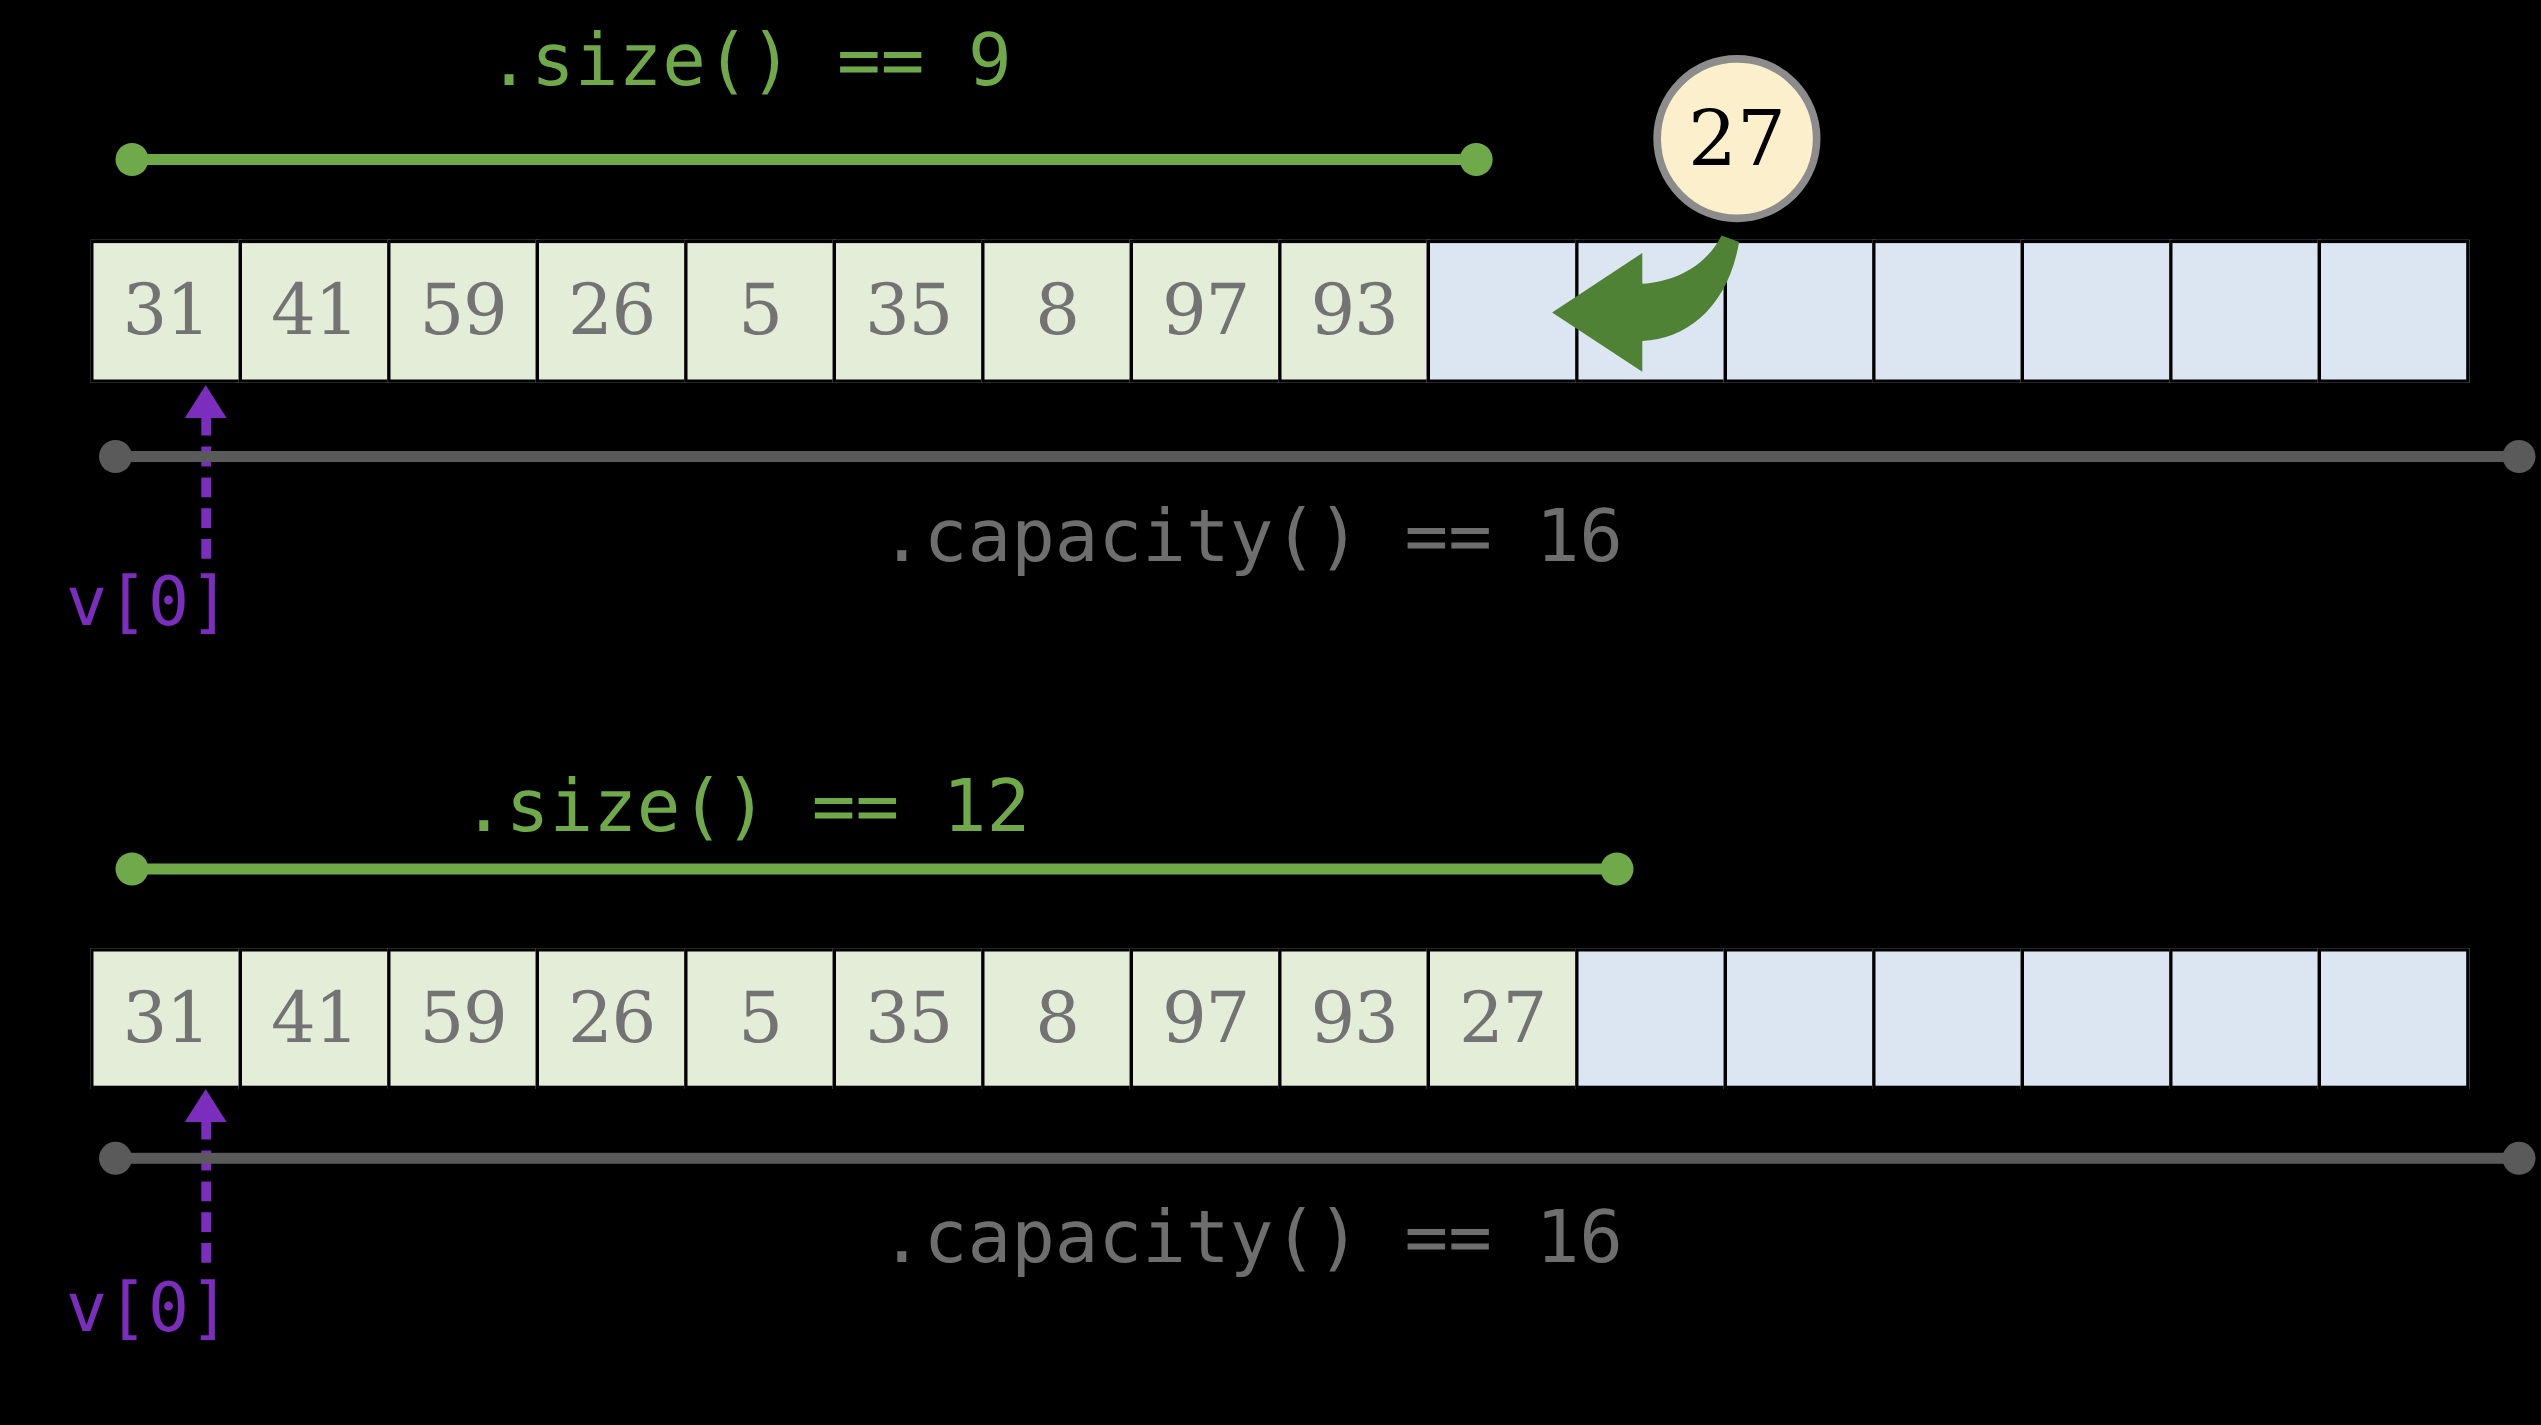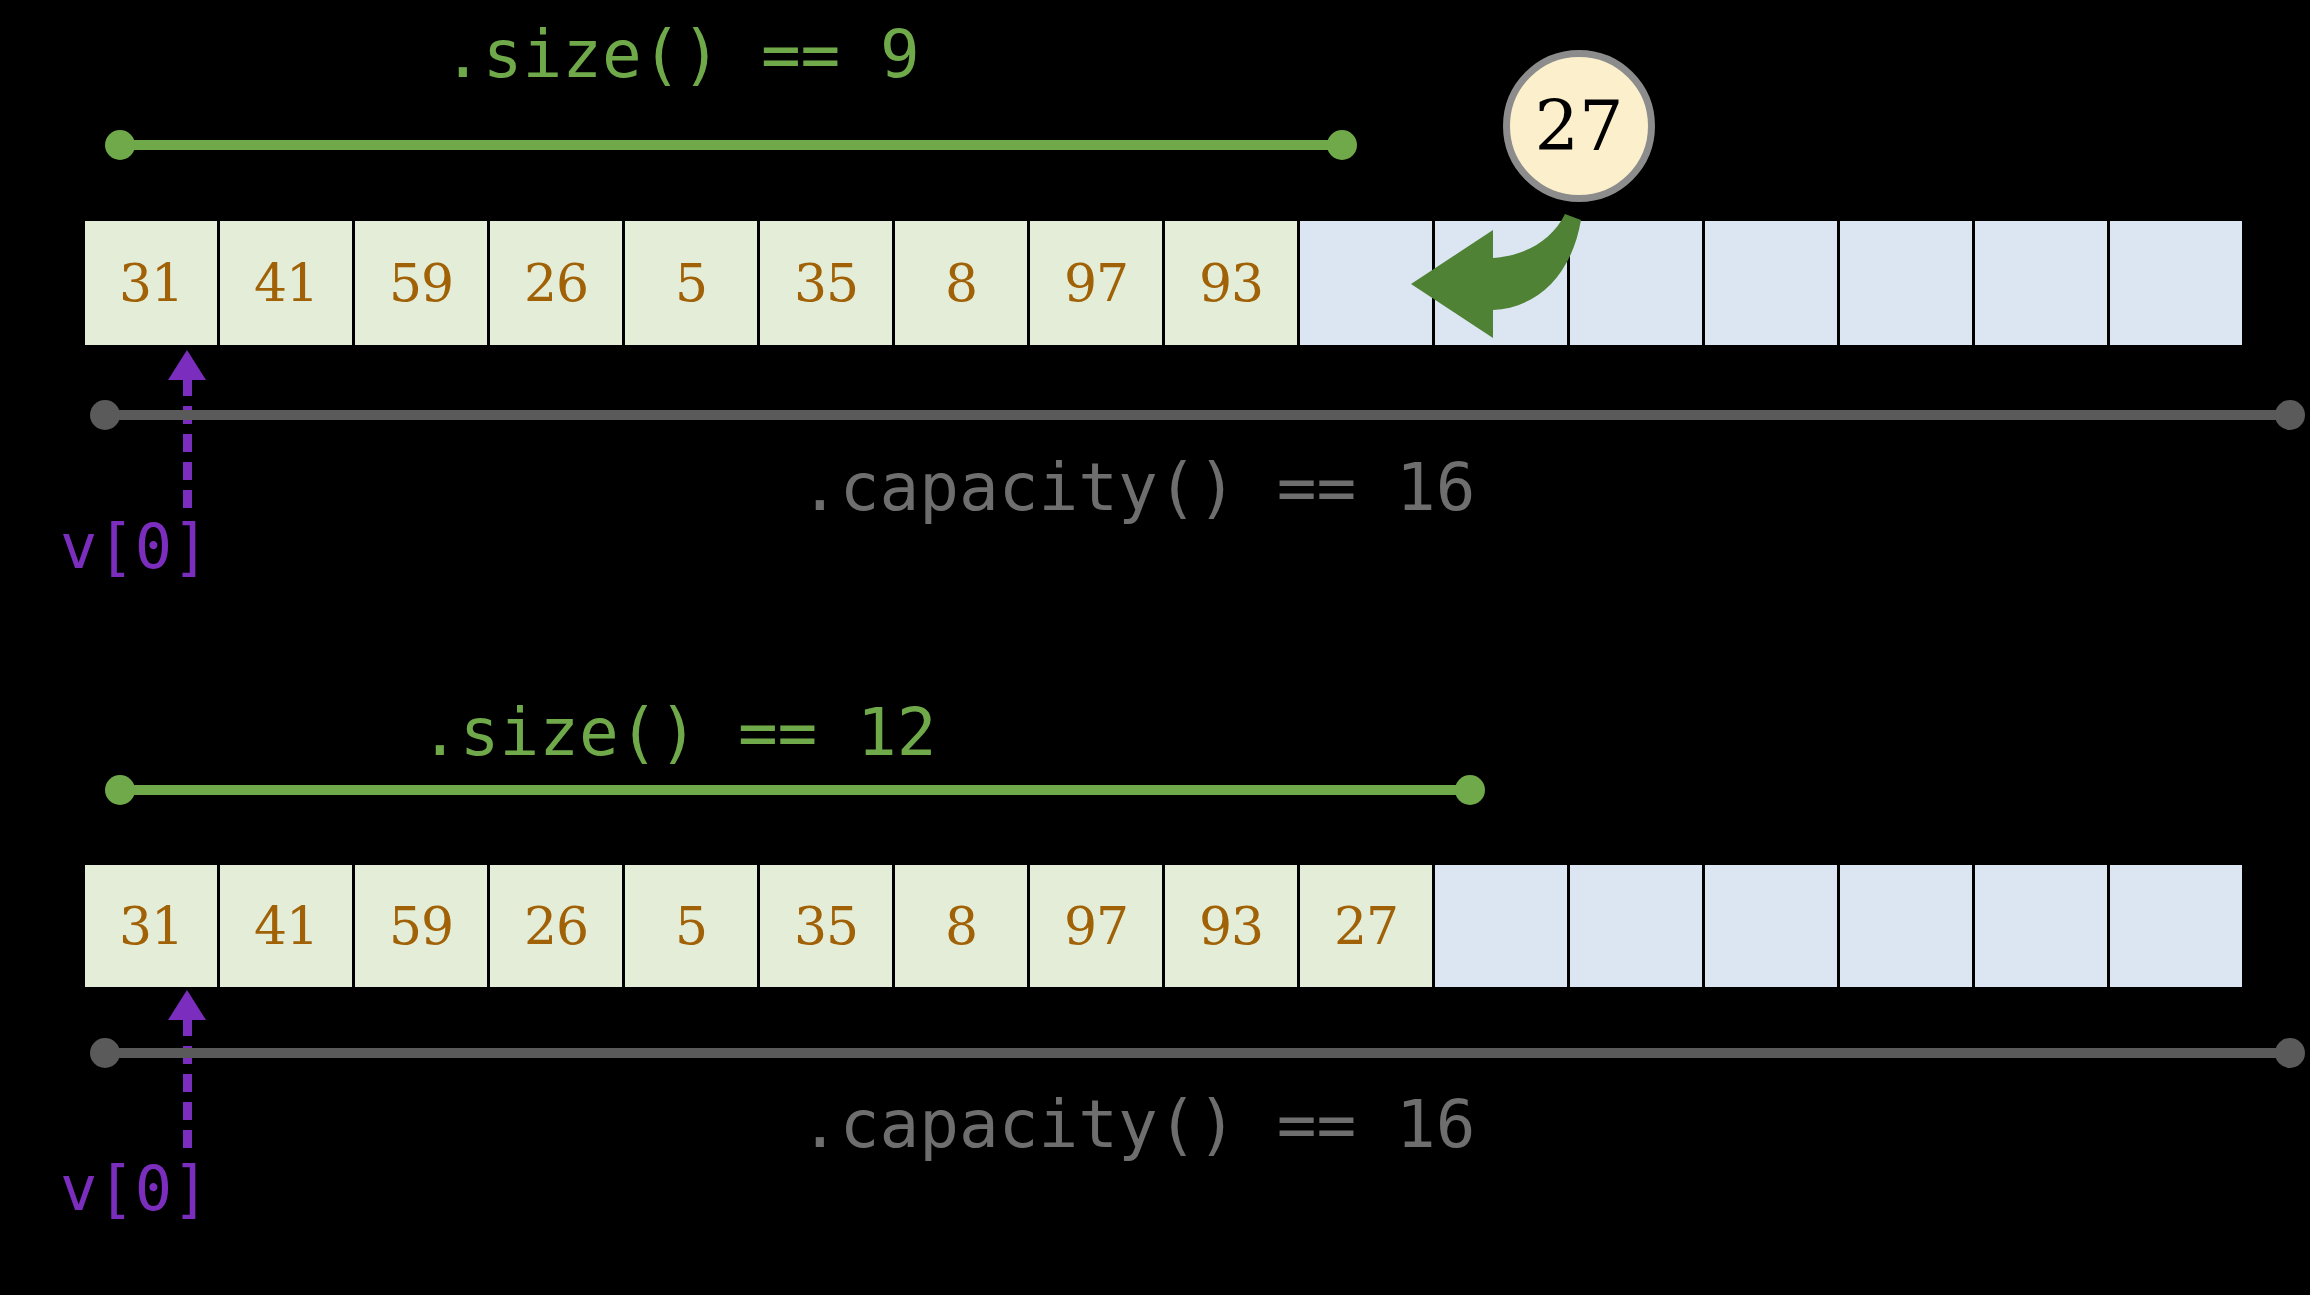--- a/index.html
+++ b/index.html
@@ -28,23 +28,23 @@
     box-sizing: border-box;
   }
   .cell {
     box-sizing: border-box;
     border: 3px solid #000000;
     margin-left: -3px;
     display: flex;
     align-items: center;
     justify-content: center;
     font-family: "DejaVu Serif", serif;
-    font-size: 52px;
+    font-size: 64px;
     line-height: 1;
-    color: #a16207;
+    color: #737373;
     letter-spacing: -1px;
   }
   .cell:first-child { margin-left: 0; }
   .cell.filled { background: #E3EDD7; }
   .cell.empty  { background: #DCE6F3; }
 
   
   .bar {
     position: absolute;
     height: 10px;

